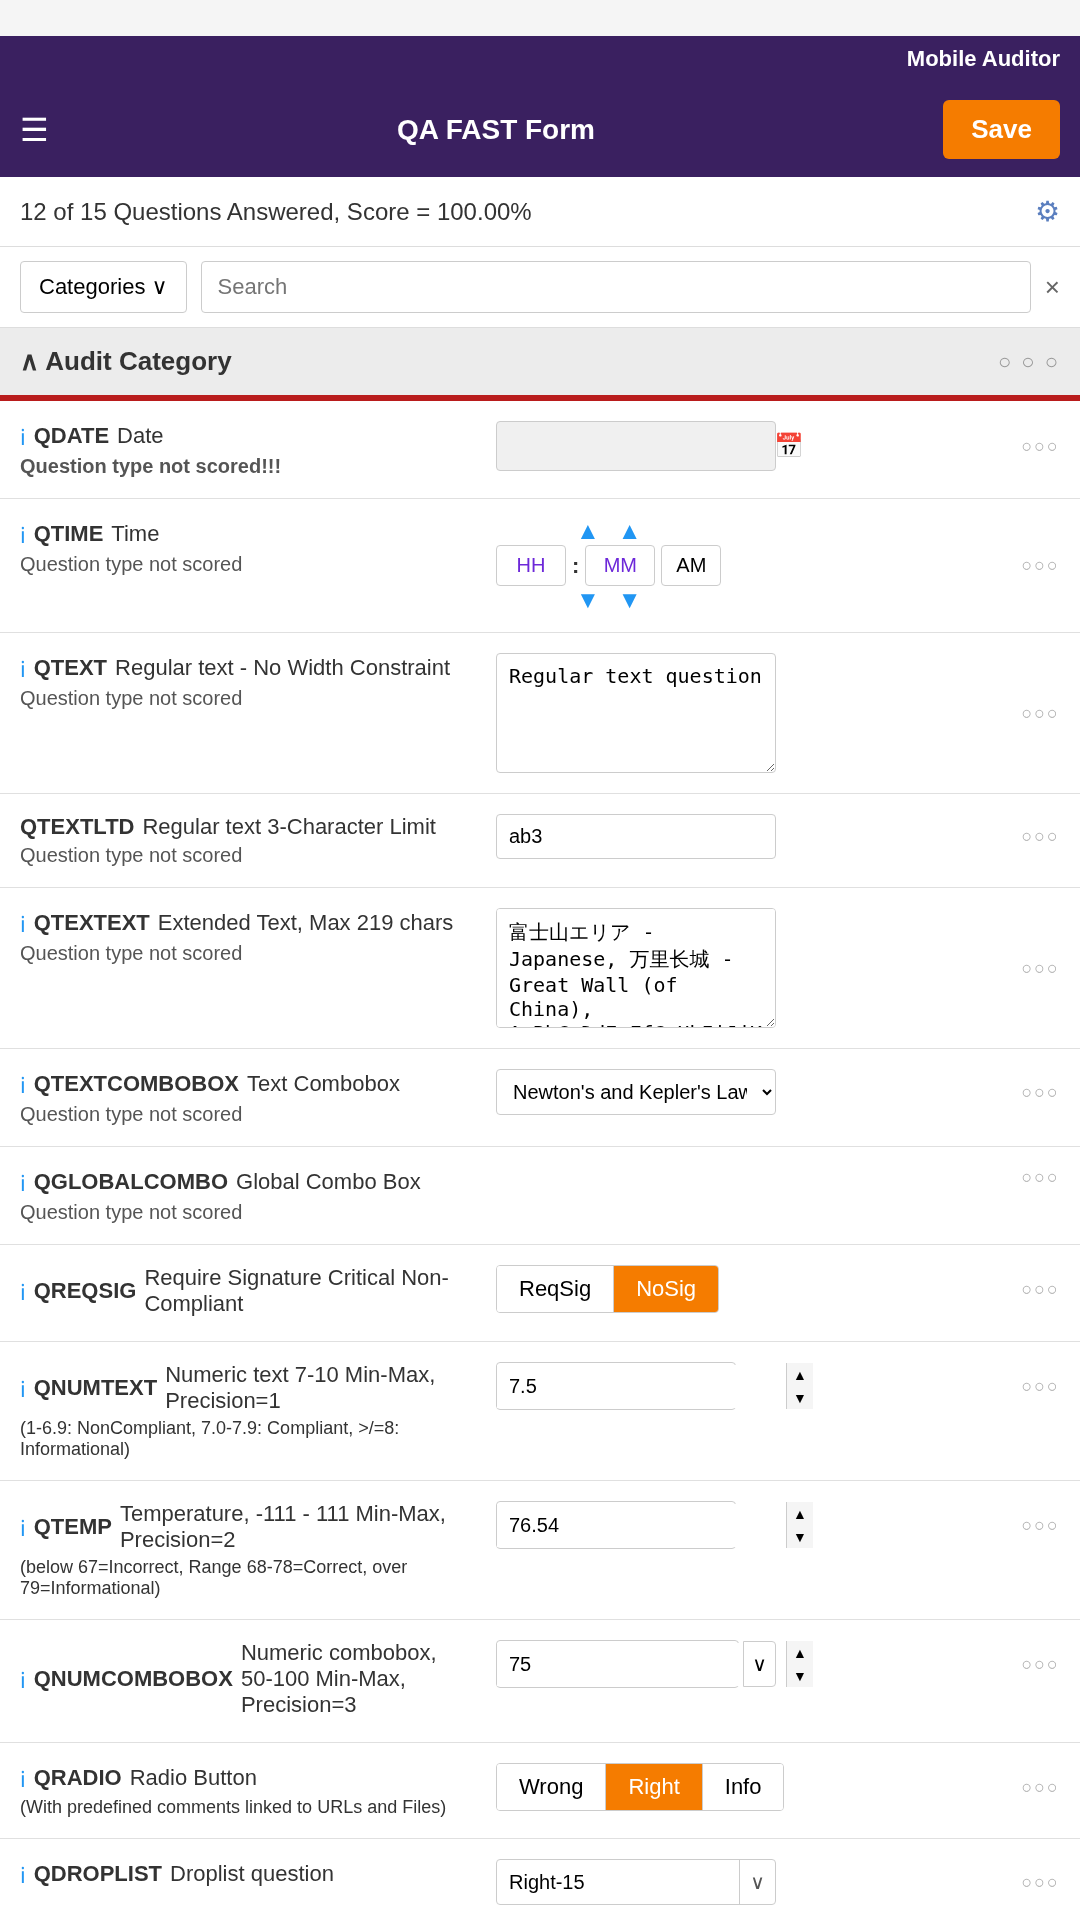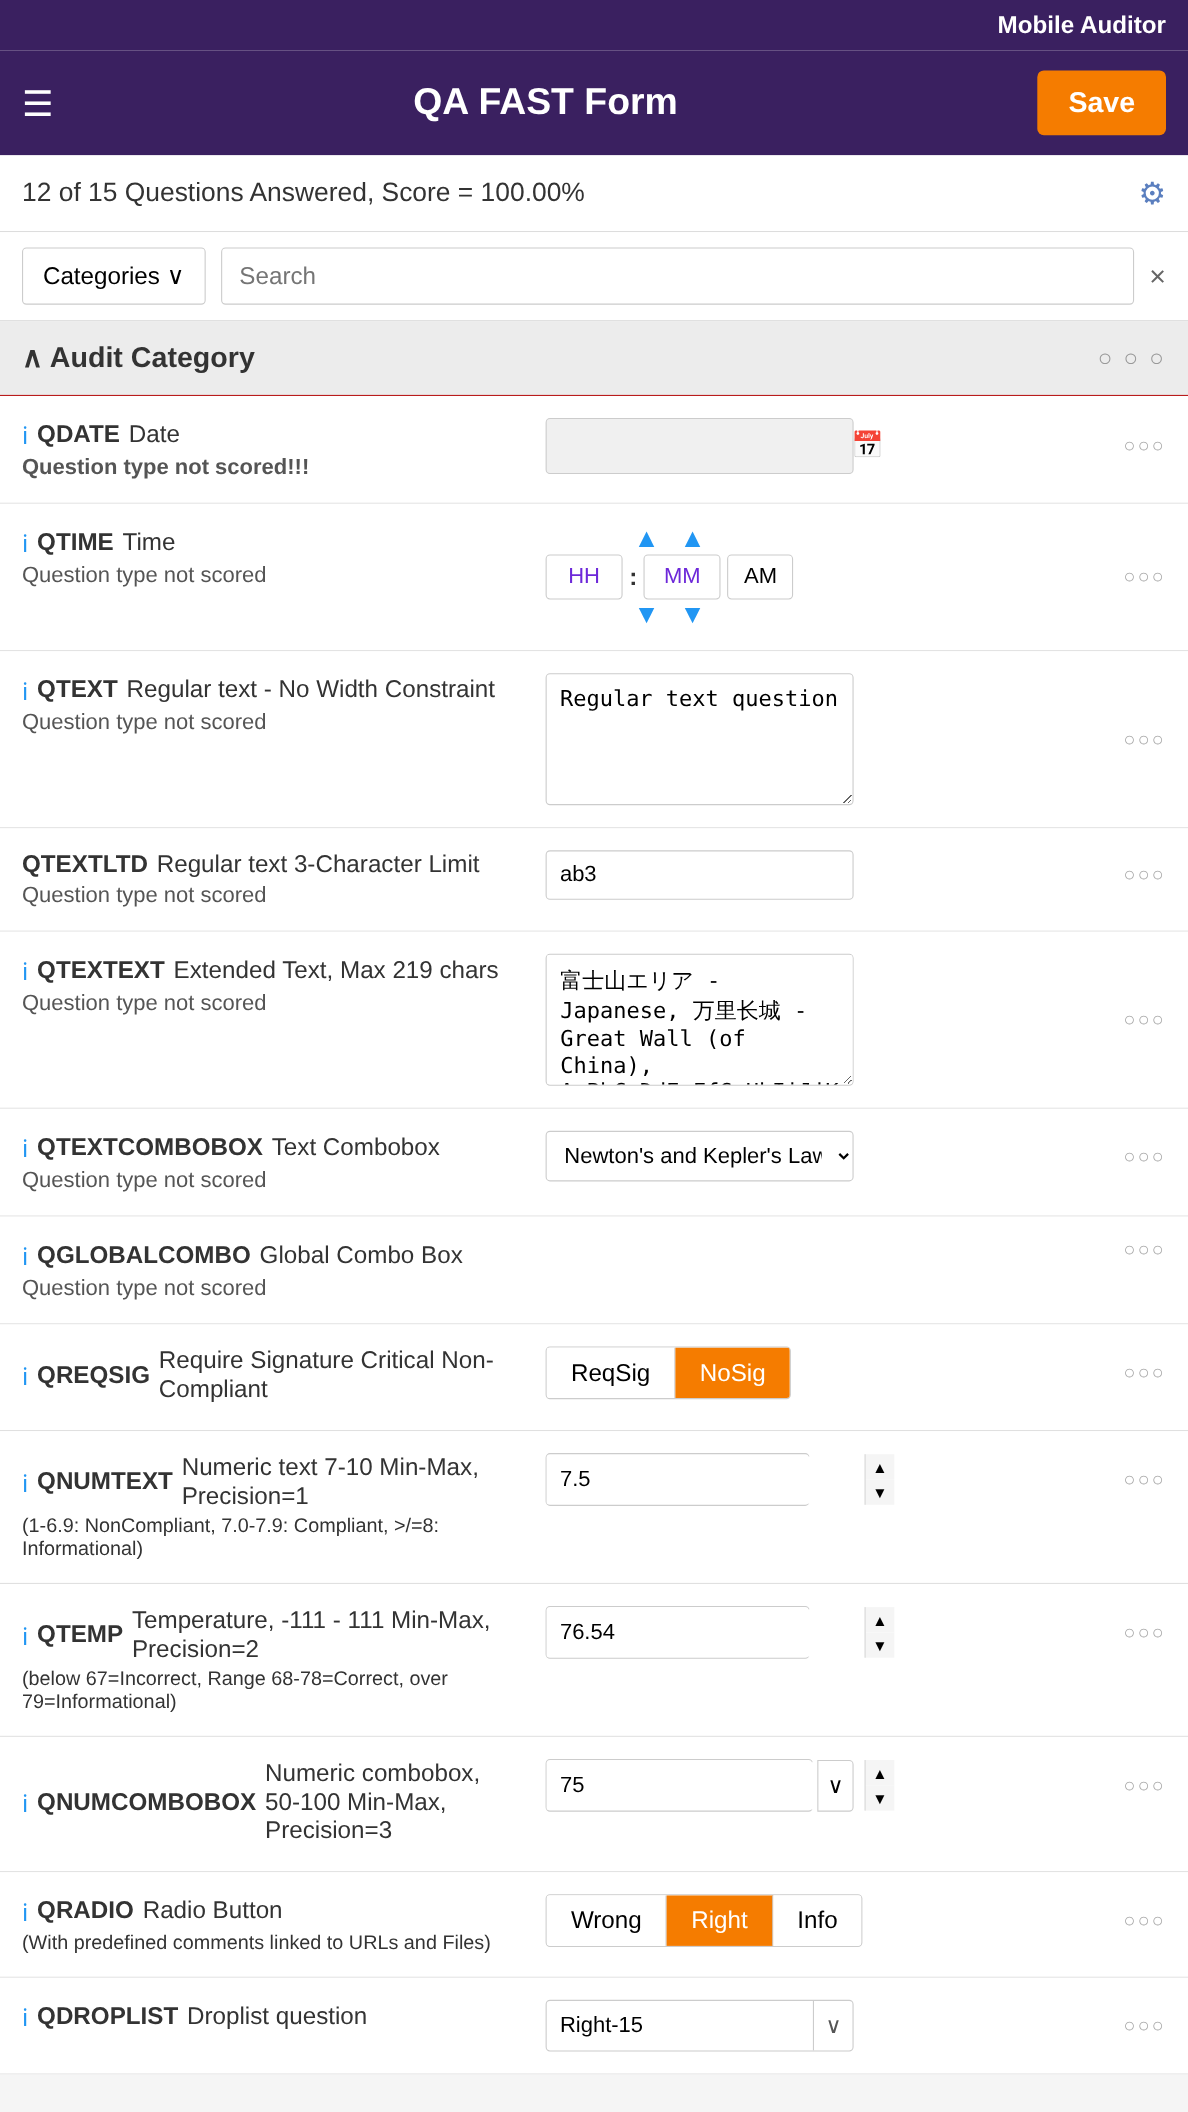--- a/index.html
+++ b/index.html
@@ -7,30 +7,31 @@
     body { font-family: Arial, sans-serif; background: #f5f5f5; width: 1080px; }
 
     
     .top-bar {
       background: #3a2060;
       color: white;
       text-align: right;
       padding: 10px 20px;
       font-size: 22px;
       font-weight: bold;
+      margin-top: 36px;
     }
     .main-header {
       background: #3a2060;
       display: flex;
       align-items: center;
       padding: 18px 20px;
       position: relative;
     }
     .hamburger-icon { color: white; font-size: 32px; cursor: pointer; }
-    .header-title { color: white; font-size: 34px; font-weight: bold; flex: 1; text-align: center; }
+    .header-title { color: white; font-size: 28px; font-weight: bold; flex: 1; text-align: center; }
     .save-btn {
       background: #f57c00;
       color: white;
       border: none;
       padding: 14px 28px;
       font-size: 26px;
       font-weight: bold;
       border-radius: 6px;
       cursor: pointer;
     }
@@ -80,21 +81,21 @@
       cursor: pointer;
     }
 
     
     .audit-category-header {
       background: #ececec;
       padding: 18px 20px;
       display: flex;
       align-items: center;
       justify-content: space-between;
-      border-bottom: 1px solid #b91c1c;
+      border-bottom: 6px solid #b91c1c;
     }
     .audit-category-label { font-size: 26px; font-weight: bold; color: #333; }
     .dots-menu { color: #999; font-size: 22px; letter-spacing: 2px; }
 
     
     .question-row {
       background: white;
       padding: 20px;
       border-bottom: 1px solid #e0e0e0;
       display: flex;

